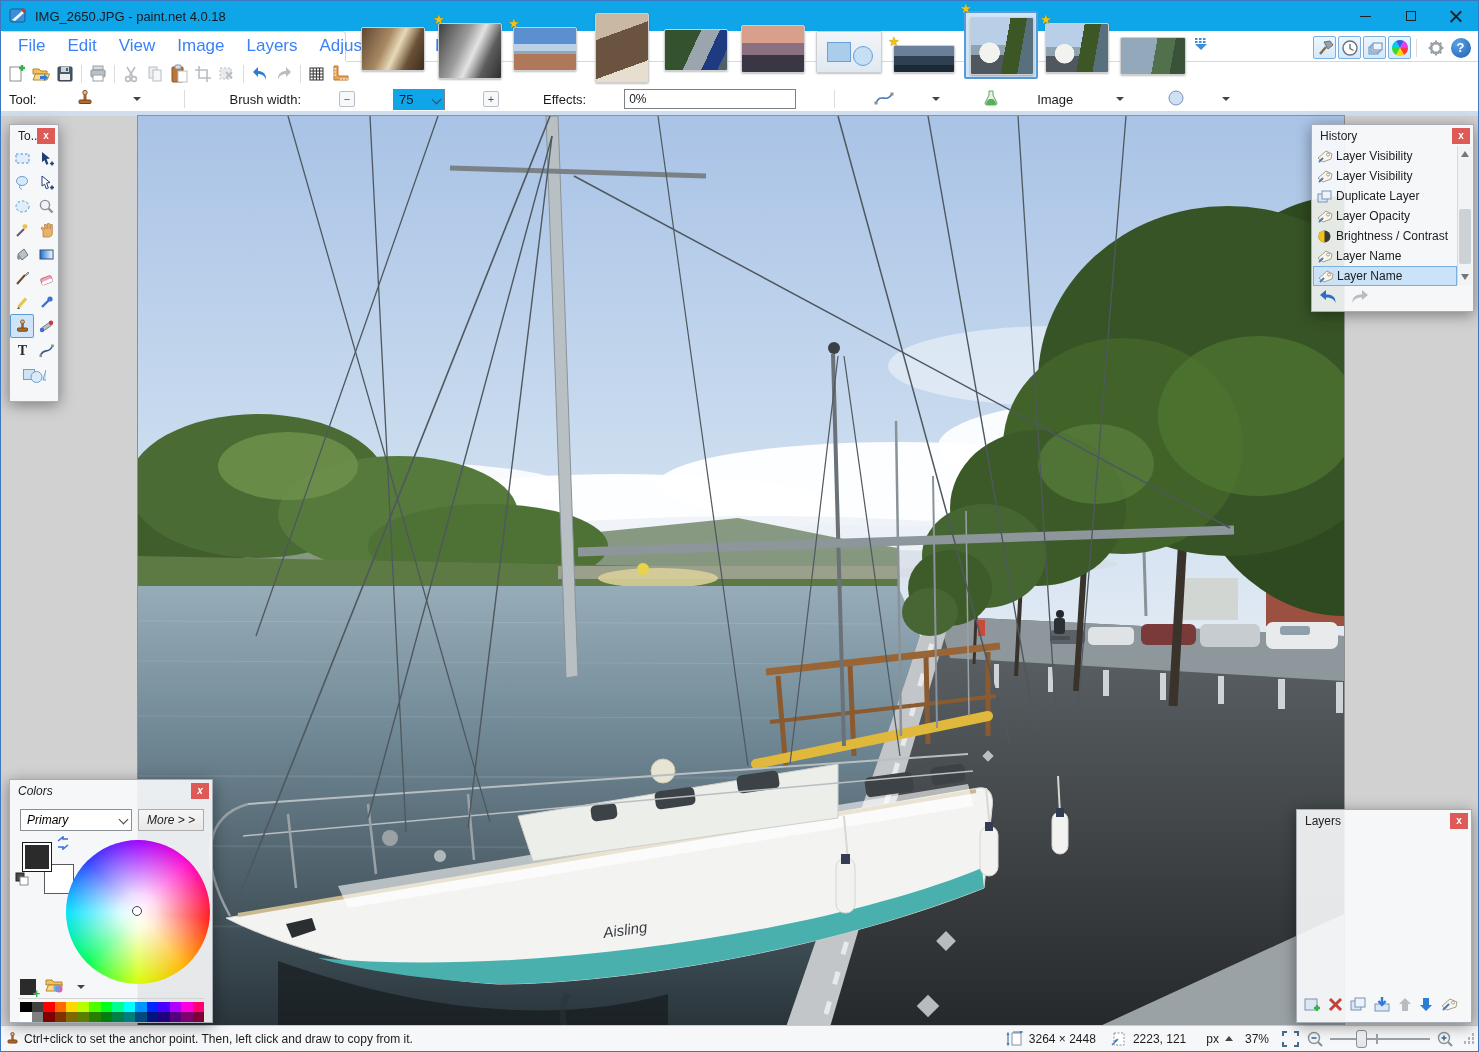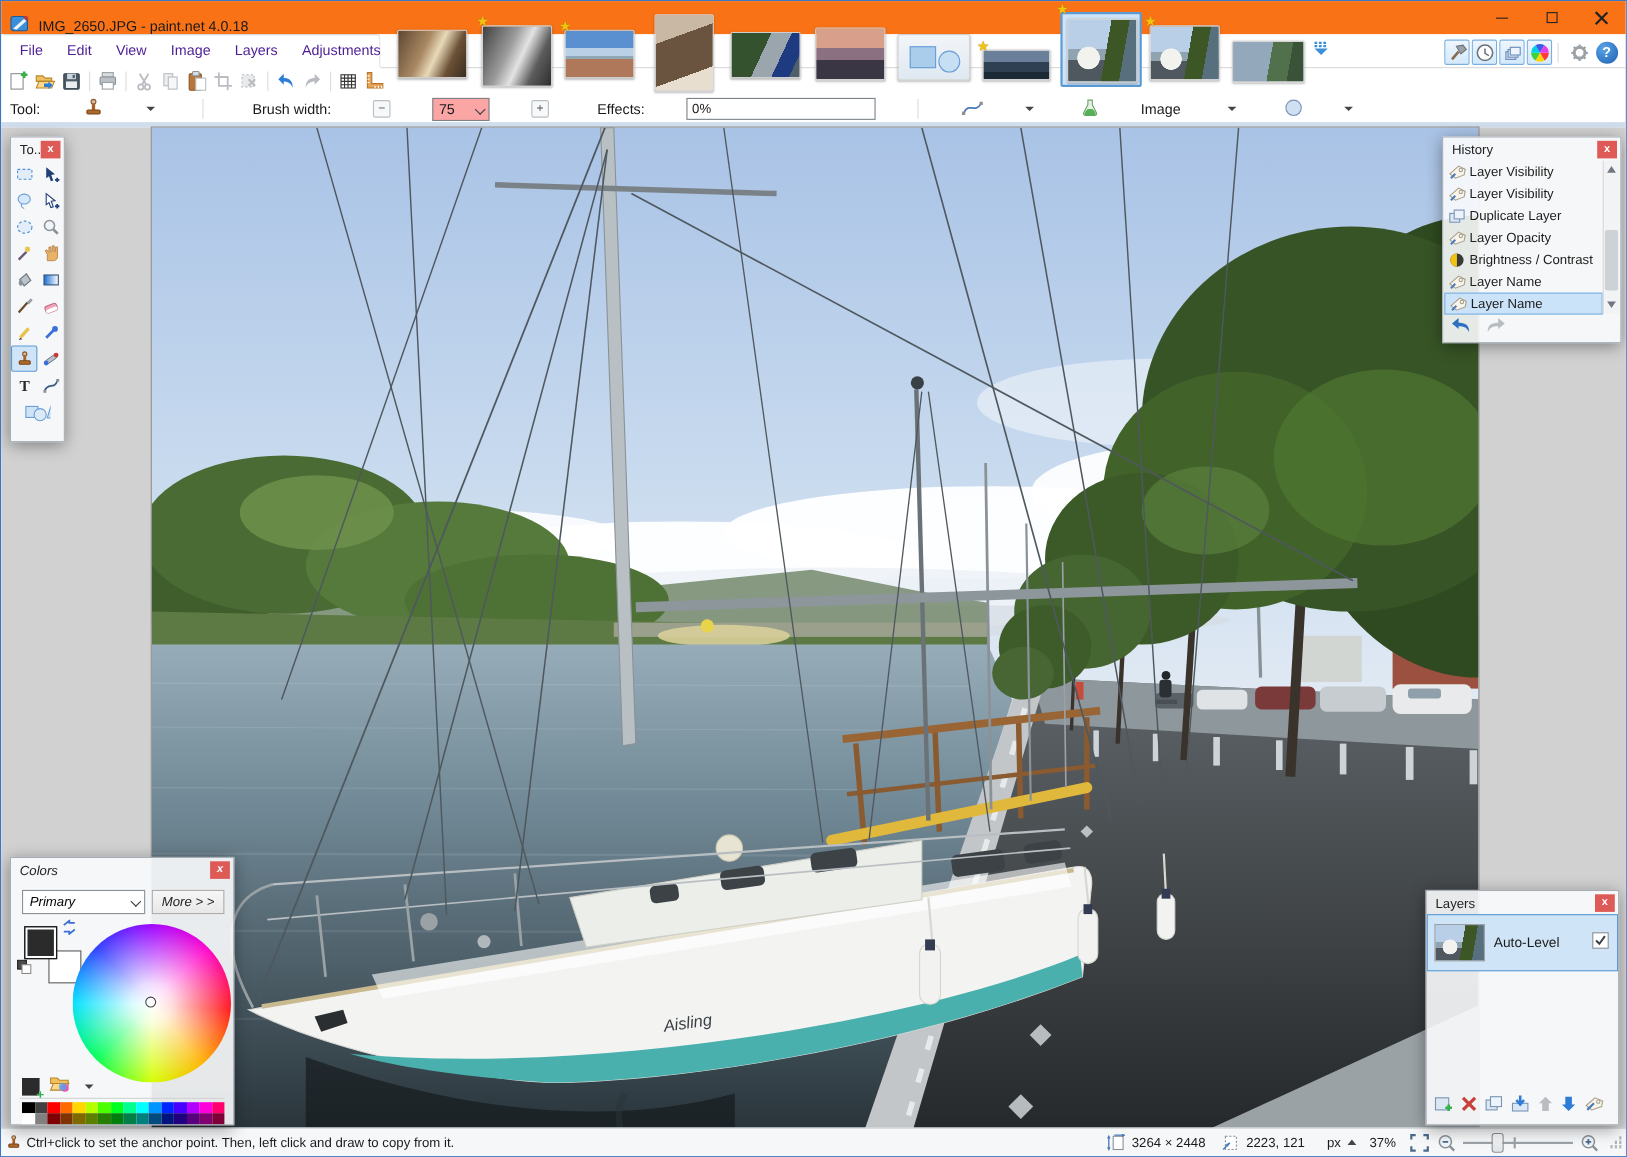--- a/index.html
+++ b/index.html
@@ -1,46 +1,46 @@
 <!DOCTYPE html>
 <html><head>
 <meta charset="utf-8">
 <style>
   * { margin:0; padding:0; box-sizing:border-box; }
   body { font-family:"Liberation Sans", sans-serif; background:#888; }
   .app { position:relative; width:1479px; height:1052px; background:#fff; border:1px solid #3d77c2; overflow:hidden; font-family:"Liberation Sans", sans-serif; }
 
   
-  .titlebar { position:absolute; top:0; left:0; right:0; height:30px; background:#f97316; display:flex; align-items:flex-end; }
+  .titlebar { position:absolute; top:0; left:0; right:0; height:30px; background:#0ea5e9; display:flex; align-items:center; }
   .app-icon { margin-left:8px; width:18px; height:18px; }
   .title-text { margin-left:8px; font-size:13px; color:#1a1a1a; }
   .win-controls { position:absolute; right:0; top:0; height:30px; display:flex; }
   .win-btn { width:45px; height:30px; display:flex; align-items:center; justify-content:center; }
   .glyph-min { width:11px; height:1px; background:#222; }
   .glyph-max { width:10px; height:10px; border:1px solid #222; }
   .glyph-close { position:relative; width:12px; height:12px; }
   .glyph-close:before,.glyph-close:after { content:""; position:absolute; left:5px; top:-1px; width:1.5px; height:15px; background:#222; }
   .glyph-close:before { transform:rotate(45deg);} .glyph-close:after{ transform:rotate(-45deg);}
 
   
   .menu-outline { position:absolute; top:30px; left:2px; width:343px; height:30px; border-top:1px solid #d5d5d5; border-right:1px solid #d5d5d5; border-top-right-radius:4px; background:#fff; }
   .menubar { position:absolute; top:30px; left:6px; height:30px; display:flex; z-index:2; }
-  .menu-item { padding:0 11px; line-height:30px; font-size:13px; color:#4c1d95; }
+  .menu-item { padding:0 11px; line-height:30px; font-size:17px; color:#3b82f6; }
   .tb-divider { position:absolute; top:60px; left:345px; right:0; height:1px; background:#d9d9d9; }
 
   
   .toolbar { position:absolute; top:60px; left:4px; height:26px; display:flex; align-items:center; }
   .tb-btn { width:24px; height:24px; display:flex; align-items:center; justify-content:center; }
   .tb-sep { width:1px; height:18px; background:#dcdcdc; margin:0 4px; }
 
   
   .optionsbar { position:absolute; top:86px; left:0; right:0; height:24px; display:flex; align-items:center; font-size:13px; color:#1a1a1a;gap:32px; }
   .optionsbar .lbl { margin:0 6px; }
   .opt-sep { width:1px; height:18px; background:#dcdcdc; margin:0 6px; }
-  .combo { width:52px; height:21px; border:1px solid #7a8288; background:#fca5a5; display:flex; align-items:center; padding-left:5px; position:relative; font-size:13px; }
+  .combo { width:52px; height:21px; border:1px solid #7a8288; background:#0ea5e9; display:flex; align-items:center; padding-left:5px; position:relative; font-size:13px; }
   .chev { position:absolute; right:4px; top:8px; width:7px; height:7px; }
   .chev:before { content:""; position:absolute; width:6px; height:6px; border-left:1.5px solid #444; border-bottom:1.5px solid #444; transform:rotate(-45deg); top:-2px; }
   .caret-down { width:0; height:0; border-left:4px solid transparent; border-right:4px solid transparent; border-top:4px solid #444; margin:0 5px; }
   .txt-input { width:172px; height:20px; border:1px solid #7a8288; background:#fff; font-size:12px; padding-left:4px; display:flex; align-items:center; }
   .stepper { width:16px; height:16px; display:flex; align-items:center; justify-content:center; border:1px solid #b8bec4; border-radius:2px; background:#f7f8f9; font-size:11px; color:#555; }
   .blue-strip { position:absolute; top:110px; left:0; right:0; height:5px; background:#cfdded; }
 
   
   .thumbstrip { position:absolute; top:0; left:350px; width:880px; height:86px; z-index:3; }
   .thumb { position:absolute; border:1px solid #cfcfcf; border-radius:2px; box-shadow:0 1px 2px rgba(0,0,0,.25); }
@@ -842,28 +842,20 @@
         <div class="pal-cell" style="background: rgb(33, 0, 127);"></div>
         <div class="pal-cell" style="background: rgb(87, 0, 127);"></div>
         <div class="pal-cell" style="background: rgb(127, 0, 110);"></div>
         <div class="pal-cell" style="background: rgb(127, 0, 55);"></div>
       </div>
   </div>
 
   <div class="panel layers-panel">
     <div class="panel-title">Layers</div>
     <div class="close-btn">x</div>
-    <div class="layer-row sel">
-      <div class="layer-thumb mini-photo"></div>
-      <span class="layer-name">Auto-Level</span>
-      <span class="layer-check"><svg width="16" height="16">
-            <rect x="1" y="1" width="14" height="14" fill="#fff" stroke="#8a9096"></rect>
-            <polyline points="4,8 7,11 12,4" fill="none" stroke="#3c4146" stroke-width="1.8"></polyline>
-          </svg></span>
-    </div>
     <div class="layers-actions">
       <span><svg width="19" height="19">
             <rect x="2" y="4" width="12" height="11" fill="#dbe7f3" stroke="#7a94b8"></rect>
             <path d="M11,13 h6 M14,10 v6" stroke="#35b14a" stroke-width="2.4"></path>
           </svg></span>
       <span><svg width="17" height="17">
             <path d="M3,3 L14,14 M14,3 L3,14" stroke="#c8403a" stroke-width="3"></path>
           </svg></span>
       <span><svg width="19" height="17">
             <rect x="2" y="5" width="10" height="9" fill="#dbe7f3" stroke="#7a94b8"></rect>

